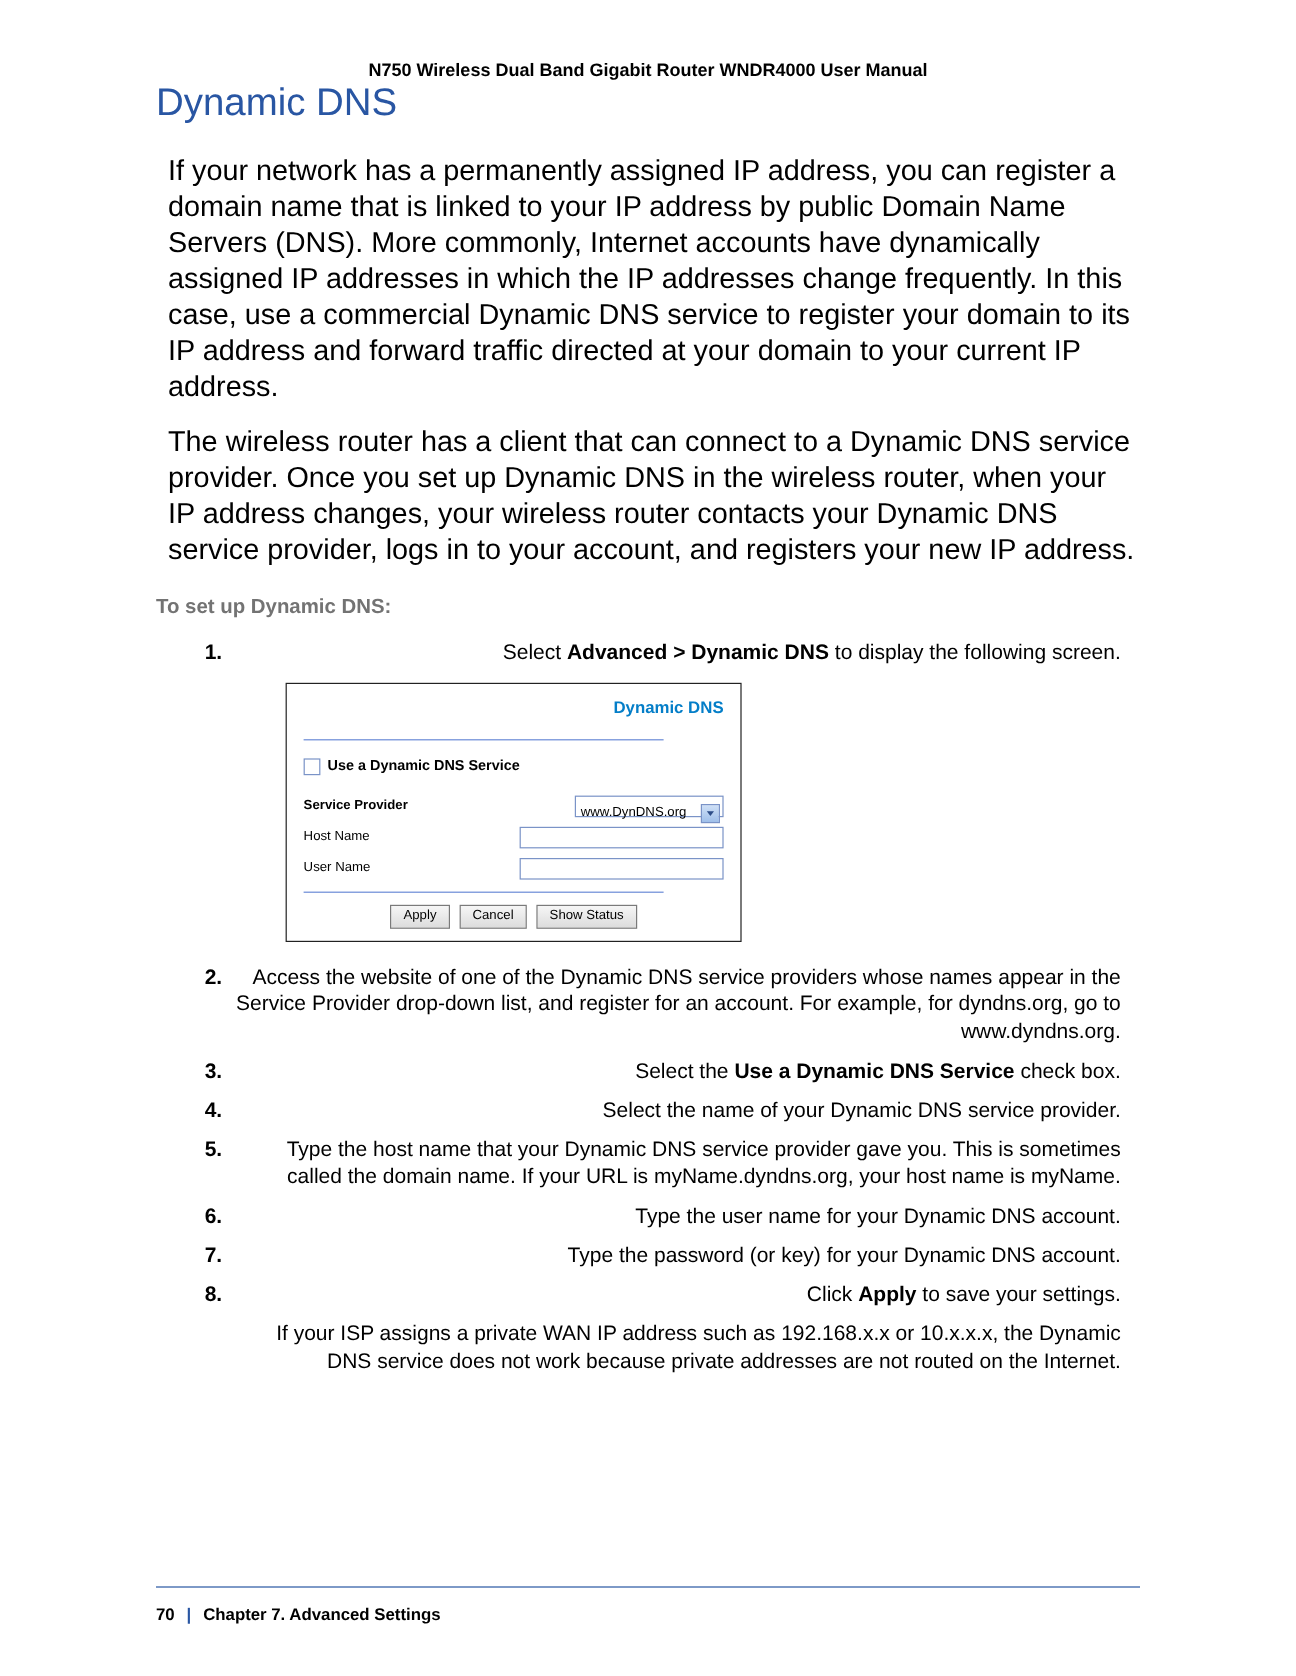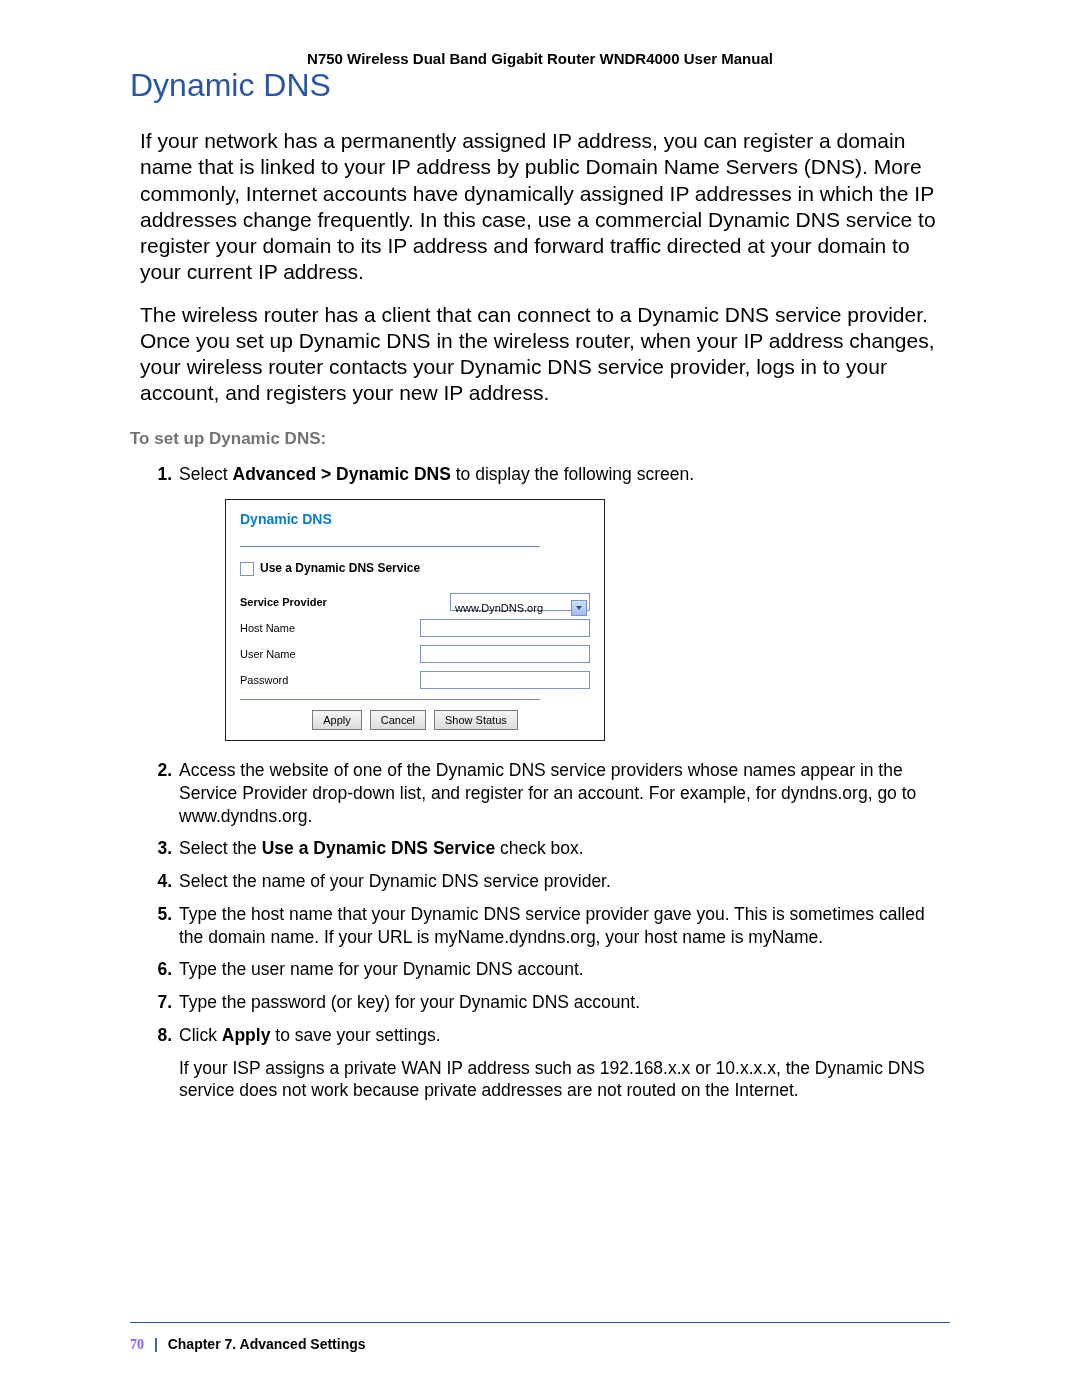--- a/index.html
+++ b/index.html
@@ -21,36 +21,37 @@
     font-size: 15px;
   }
   h1.title {
     font-family: Verdana, Geneva, sans-serif;
     color: #2956a3;
     font-weight: normal;
     font-size: 32px;
     margin: 0 0 24px 0;
   }
   .body-text {
-    font-size: 21px;
+    font-size: 24px;
     line-height: 1.25;
     margin: 0 0 16px 0;
   }
   .indent { margin-left: 10px; }
   .subhead {
     color: #737373;
     font-weight: bold;
     font-size: 17px;
     margin: 22px 0 14px 0;
   }
   ol.steps {
     font-size: 17.5px;
     line-height: 1.3;
     padding-left: 44px;
-    margin: 3px;
+    margin: 16px;
+    text-align: right;
   }
   ol.steps > li {
     padding-left: 2px;
     margin-bottom: 10px;
   }
   ol.steps > li::marker { font-weight: bold; }
   .after-step {
     font-size: 17.5px;
     line-height: 1.3;
     margin: 6px 0 0 46px;
@@ -103,21 +104,21 @@
   .field-row .bold { font-weight: bold; }
   .tin, .sel {
     height: 18px;
     box-sizing: border-box;
     border: 1px solid #7a93c7;
     background: #fff;
     font-size: 11px;
   }
   .tin { width: 170px; }
   .sel {
-    width: 140px;
+    width: 124px;
     display: flex;
     align-items: center;
     justify-content: space-between;
     padding: 12px 2px 0 4px;
   }
   .sel .arrow {
     width: 14px; height: 14px;
     background: linear-gradient(#cfe0f6, #9fbfea);
     border: 1px solid #7a93c7;
     display: flex; align-items: center; justify-content: center;
@@ -150,21 +151,21 @@
     bottom: 74px;
     border-top: 1px solid #2956a3;
   }
   .footer {
     position: absolute;
     left: 130px;
     bottom: 44px;
     font-size: 14px;
     font-weight: bold;
   }
-  .footer .pg { color: #8b5cf6; font-family: Liberation Serif, serif; }
+  .footer .pg { color: #000000; }
   .footer .bar { color: #2956a3; padding: 0 6px; }
 </style>
 </head>
 <body>
 
 <div class="page">
 
   <div class="header">N750 Wireless Dual Band Gigabit Router WNDR4000 User Manual</div>
 
   <h1 class="title">Dynamic DNS</h1>
@@ -198,24 +199,20 @@
         <div class="field-row">
           <span class="field-label">Host Name</span>
           <div class="tin"></div>
         </div>
 
         <div class="field-row">
           <span class="field-label">User Name</span>
           <div class="tin"></div>
         </div>
 
-        <div class="field-row">
-          <span class="field-label">Password</span>
-          <div class="tin"></div>
-        </div>
 
         <div class="sep2"></div>
 
         <div class="btn-row">
           <div class="btn">Apply</div>
           <div class="btn">Cancel</div>
           <div class="btn">Show Status</div>
         </div>
       </div>
     </li>

